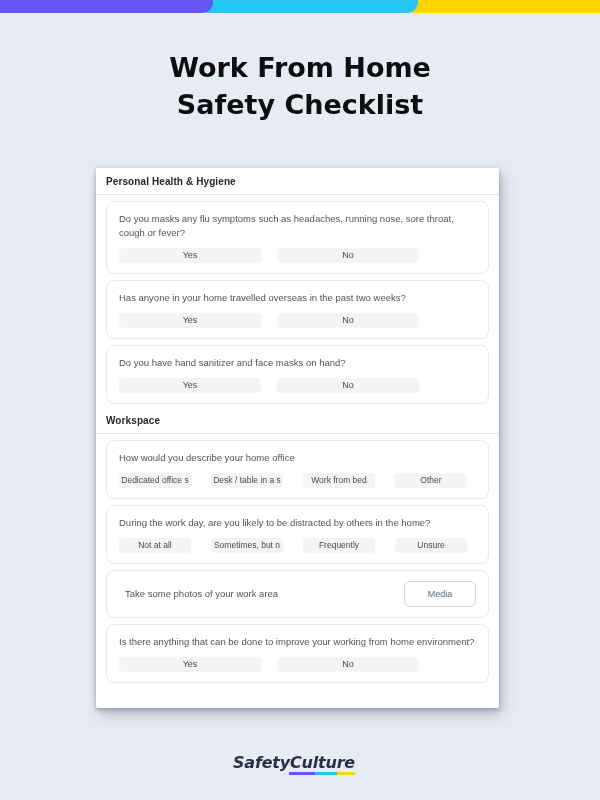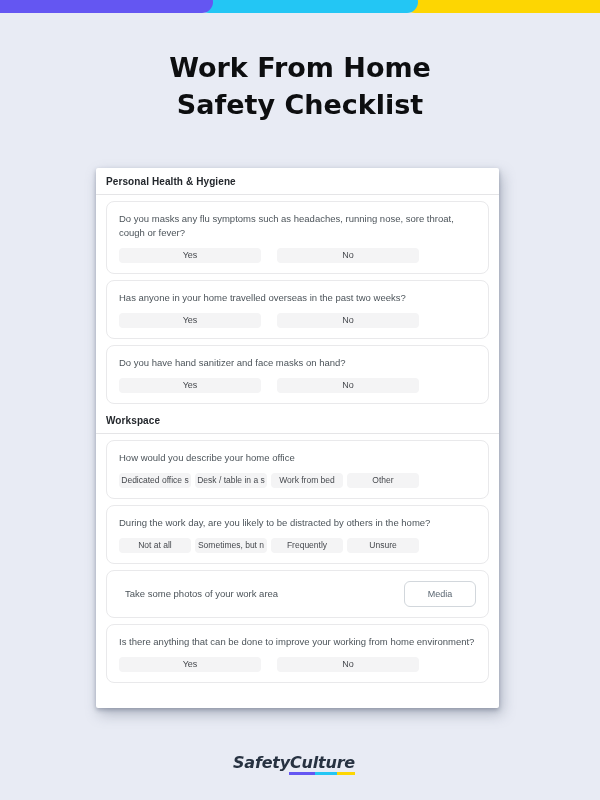--- a/index.html
+++ b/index.html
@@ -40,21 +40,21 @@
   .qtext{
     font-size:9.5px;color:#4c545a;line-height:14px;margin:0 0 8px;
     max-width:368px;
   }
   .options{display:flex;gap:16px;width:300px;}
   .opt{
     flex:1;height:15px;line-height:15px;background:#f4f4f5;border-radius:4px;
     font-size:9px;color:#46494e;text-align:center;
     overflow:hidden;white-space:nowrap;text-overflow:clip;cursor:pointer;
   }
-  .options.multi{gap:4px;}
+  .options.multi{gap:20px;}
   .options.multi .opt{flex:0 0 72px;font-size:8.5px;}
 
   .media-row{display:flex;justify-content:space-between;align-items:center;padding-left:18px;}
   .media-label{margin:0;line-height:26px;}
   .media-btn{
     width:72px;height:26px;line-height:24px;box-sizing:border-box;
     border:1px solid #d2d7dc;border-radius:6px;background:#ffffff;
     text-align:center;font-size:9px;color:#5b6772;cursor:pointer;
   }
 

